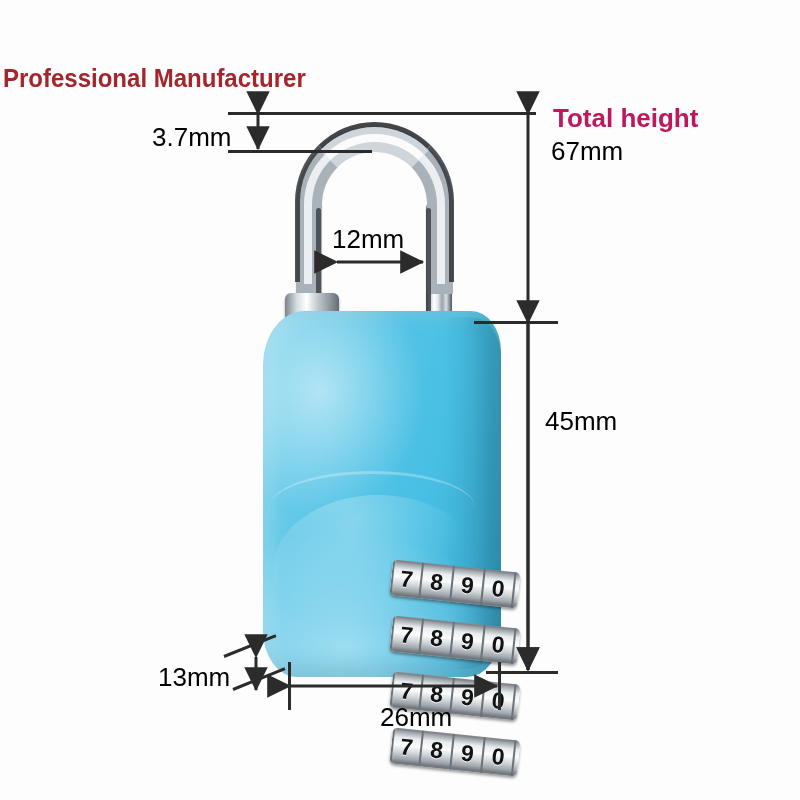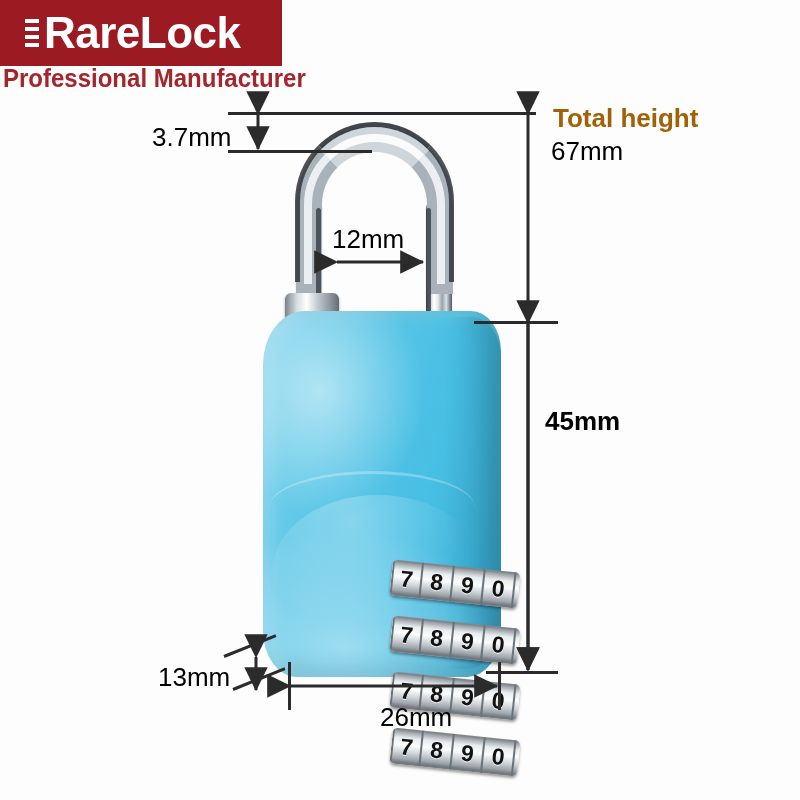--- a/index.html
+++ b/index.html
@@ -73,21 +73,21 @@
 
   
   .dim-label {
     position: absolute;
     color: #000000;
     font-size: 26px;
     line-height: 30px;
     white-space: nowrap;
     font-family: "Liberation Sans", sans-serif;
   }
-  .dim-label.accent { color: #a16207; font-weight: bold; }
+  .dim-label.accent { color: #be185d; font-weight: bold; }
 
   
   .hline {
     position: absolute;
     height: 3px;
     background: #2b2b2b;
   }
   .vline {
     position: absolute;
     width: 3px;
@@ -298,29 +298,20 @@
     box-sizing: border-box;
     text-shadow: 0 1px 0 rgba(255,255,255,.8);
   }
   .dial-digit:first-child { border-left: 2px solid #6b7278; }
 </style>
 </head>
 <body>
 
 <div id="page">
 
-  <div id="brand-banner">
-    <div id="brand-key-teeth">
-      <i></i>
-        <i></i>
-        <i></i>
-        <i></i>
-    </div>
-    <div id="brand-name">RareLock</div>
-  </div>
   <div id="brand-tagline">Professional Manufacturer</div>
 
   <div id="padlock">
 
     <div class="shackle-outer">
       <div id="shackle-left-arm" class="shackle-arm"></div>
       <div id="shackle-right-arm" class="shackle-arm"></div>
       <div id="shackle-bow"></div>
       <div id="shackle-bow-shadow"></div>
       <div id="shackle-bow-hl"></div>
@@ -399,19 +390,19 @@
   </svg>
 
   <div class="dim-label" style="left:152px; top:122px;">3.7mm</div>
 
   <div class="dim-label" style="left:332px; top:224px;">12mm</div>
 
   <div class="dim-label accent" style="left:553px; top:103px; font-size:26px;">Total height</div>
 
   <div class="dim-label" style="left:551px; top:136px;text-align:center;">67mm</div>
 
-  <div class="dim-label" style="left:545px; top:406px;font-weight:bold;">45mm</div>
+  <div class="dim-label" style="left:545px; top:406px;">45mm</div>
 
   <div class="dim-label" style="left:158px; top:662px;">13mm</div>
 
   <div class="dim-label" style="left:380px; top:702px;">26mm</div>
 
 </div>
 
 </body></html>

